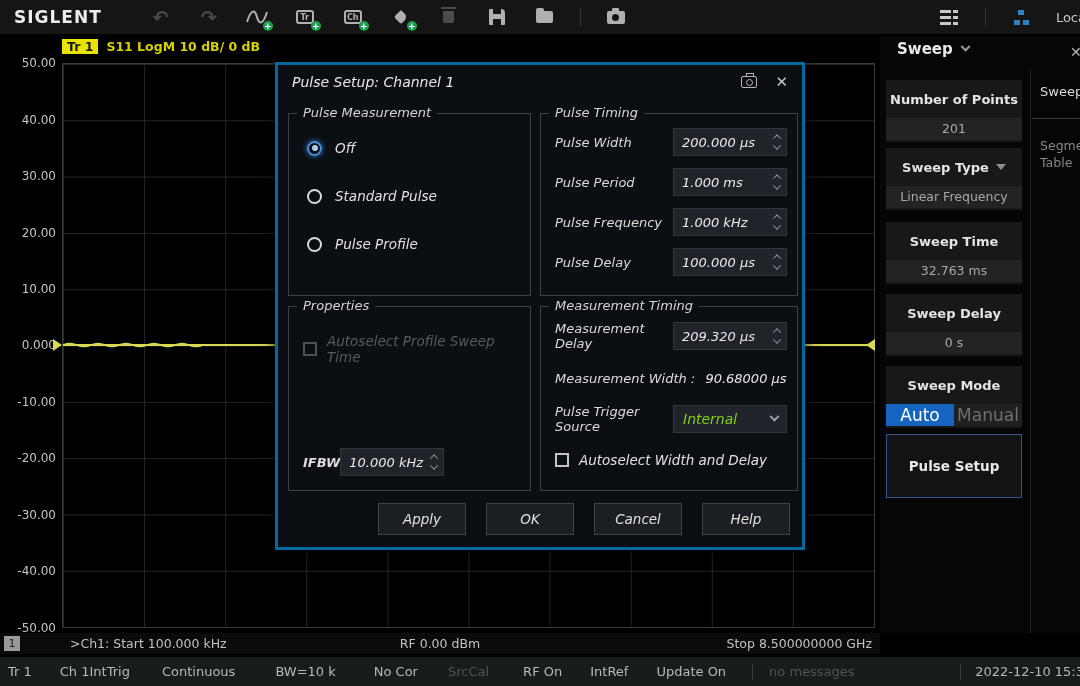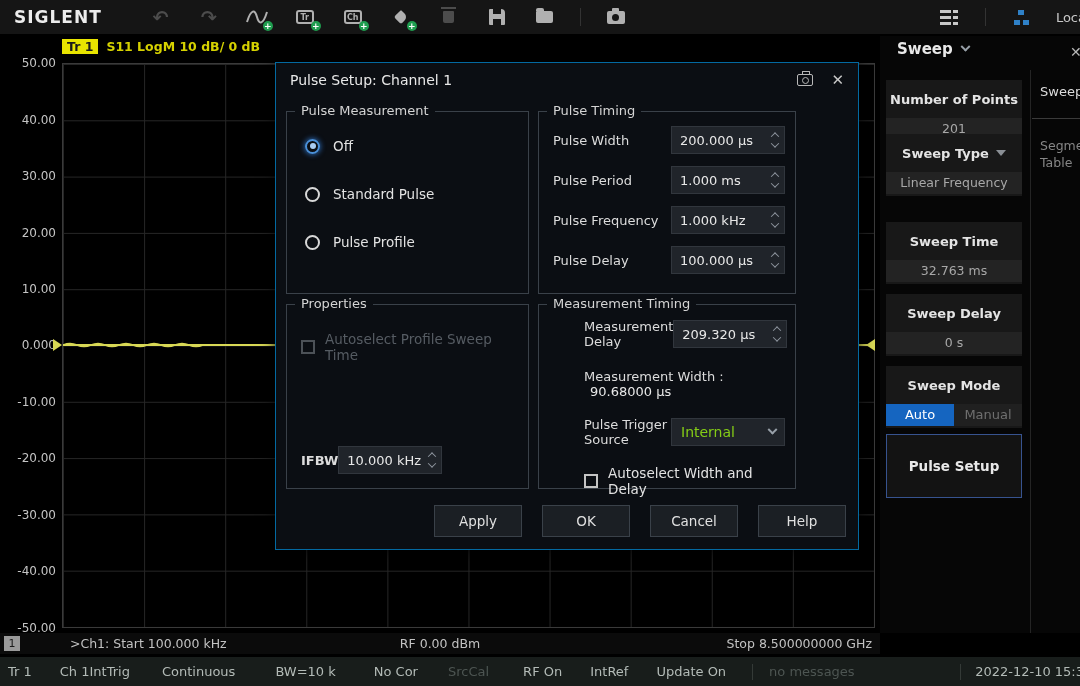--- a/index.html
+++ b/index.html
@@ -76,39 +76,39 @@
   .tabstrip-div { position:absolute; left:150px; top:34px; width:1px; height:563px; background:#242424; }
   .tab { position:absolute; left:160px; font-size:13px; }
   .tab-active { top:48px; color:#dcdcdc; }
   .tab-underline { position:absolute; left:152px; top:82px; width:48px; height:1px; background:#3a3a3a; }
   .tab-inactive { top:102px; color:#868686; font-size:12.5px; width:46px; line-height:1.35; }
   .panel { position:absolute; left:6px; width:136px; height:62px; background:#181818; }
   .panel-label { height:38px; display:flex; align-items:center; justify-content:center; gap:7px; font-size:13px; font-weight:bold; color:#e4e4e4; }
   .panel-value { height:22px; margin:0; background:#232323; text-align:center; line-height:22px; color:#a8a8a8; font-size:12.5px; }
   .tri-dn { width:0; height:0; border-left:5px solid transparent; border-right:5px solid transparent; border-top:6px solid #8a8f95; }
   .toggle { height:22px; display:flex; }
-  .toggle span { flex:1; text-align:center; line-height:22px; font-size:13px; }
+  .toggle span { flex:1; text-align:center; line-height:22px; font-size:17px; }
   .toggle .on  { background:#1565c0; color:#fff; }
   .toggle .off { background:#202020; color:#6f6f6f; }
   .pulse-setup-btn { position:absolute; left:6px; top:398px; width:136px; height:64px; background:#131313; border:1px solid #37538f; color:#e8e8e8; font-size:13.5px; font-weight:bold; display:flex; align-items:center; justify-content:center; }
 
   
-  .dialog { position:absolute; left:275px; top:62px; width:584px; height:488px; background:#0b0e13; border:1px solid #0369a1; box-shadow:0 0 14px rgba(0,0,0,.85); }
+  .dialog { position:absolute; left:275px; top:62px; width:530px; height:488px; background:#0b0e13; border:3px solid #0369a1; box-shadow:0 0 14px rgba(0,0,0,.85);font-style:italic; }
   .dlg-title-row { position:absolute; left:0; top:0; width:100%; height:34px; display:flex; align-items:center; }
   .dlg-title { margin-left:14px; font-size:14px; color:#e8e8e8; }
   .cam-outline { margin-left:auto; width:16px; height:12px; border:1.5px solid #b8b8b8; border-radius:2px; position:relative; }
   .cam-outline::before { content:""; position:absolute; top:-4px; left:4px; width:6px; height:3px; border:1.5px solid #b8b8b8; border-bottom:none; border-radius:1px 1px 0 0; }
   .cam-outline::after { content:""; position:absolute; top:1.5px; left:4px; width:5px; height:5px; border:1.5px solid #b8b8b8; border-radius:50%; }
   .dlg-close { margin-left:18px; margin-right:14px; color:#c8c8c8; font-size:15px; }
   .fs { position:absolute; border:1px solid #3a4149; }
   .fs-legend { position:absolute; top:-9px; left:8px; background:#0b0e13; padding:0 6px; color:#d4d4d4; font-size:13px; }
   .fs-pm { left:10px;  top:48px;  width:243px; height:183px; }
   .fs-pt { left:262px; top:48px;  width:258px; height:183px; }
   .fs-pr { left:10px;  top:241px; width:243px; height:185px; }
-  .fs-mt { left:262px; top:241px; width:258px; height:185px;padding-left:31px; }
+  .fs-mt { left:262px; top:241px; width:258px; height:185px; }
   .radio-row { display:flex; align-items:center; gap:13px; margin-left:18px; margin-top:32px; }
   .radio-row:first-of-type { margin-top:26px; }
   .radio { width:15px; height:15px; border-radius:50%; border:2px solid #d8d8d8; position:relative; flex:none; }
   .radio.sel { border-color:#4a90d9; box-shadow:0 0 5px 1px rgba(45,111,192,.8); }
   .radio.sel::after { content:""; position:absolute; left:2.5px; top:2.5px; width:6px; height:6px; border-radius:50%; background:#a9cdf2; }
   .radio-label { font-size:13.5px; color:#e2e2e2; }
   .pt-row { display:flex; align-items:center; margin:12px 10px 0 14px; height:28px; }
   .pt-row:first-of-type { margin-top:14px; }
   .field-label { flex:1; font-size:13px; color:#dcdcdc; }
   .spin { display:flex; align-items:center; background:#20242a; border:1px solid #31363d; height:28px; width:114px; flex:none; }
@@ -250,21 +250,21 @@
     <div class="tabstrip-div"></div>
     <span class="tab tab-active">Sweep</span>
     <div class="tab-underline"></div>
     <span class="tab tab-inactive">Segment Table</span>
 
     <div class="panel" style="top:44px">
       <div class="panel-label">Number of Points</div>
       <div class="panel-value">201</div>
     </div>
 
-    <div class="panel" style="top:98px">
+    <div class="panel" style="top:112px">
       <div class="panel-label">
         <span>Sweep Type</span>
         <span class="tri-dn"></span>
       </div>
       <div class="panel-value">Linear Frequency</div>
     </div>
 
     <div class="panel" style="top:186px">
       <div class="panel-label">Sweep Time</div>
       <div class="panel-value">32.763 ms</div>

